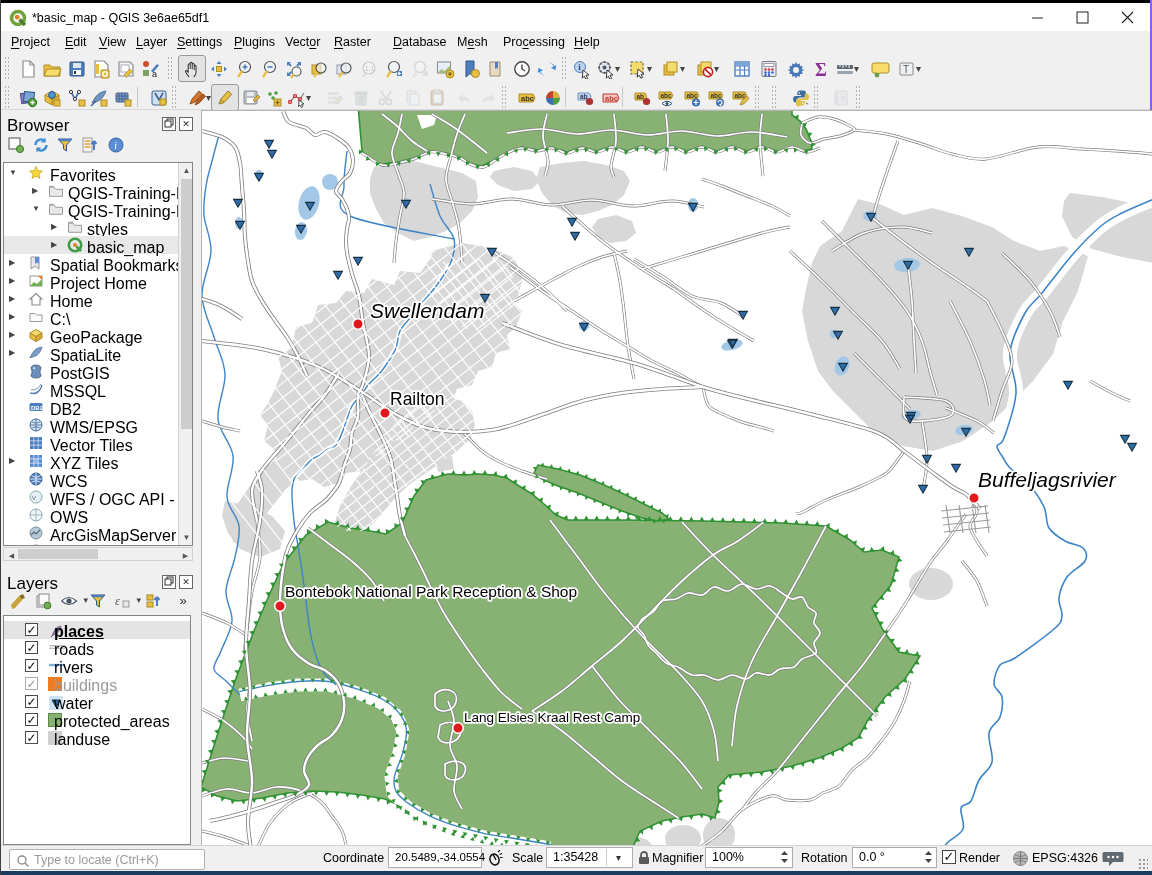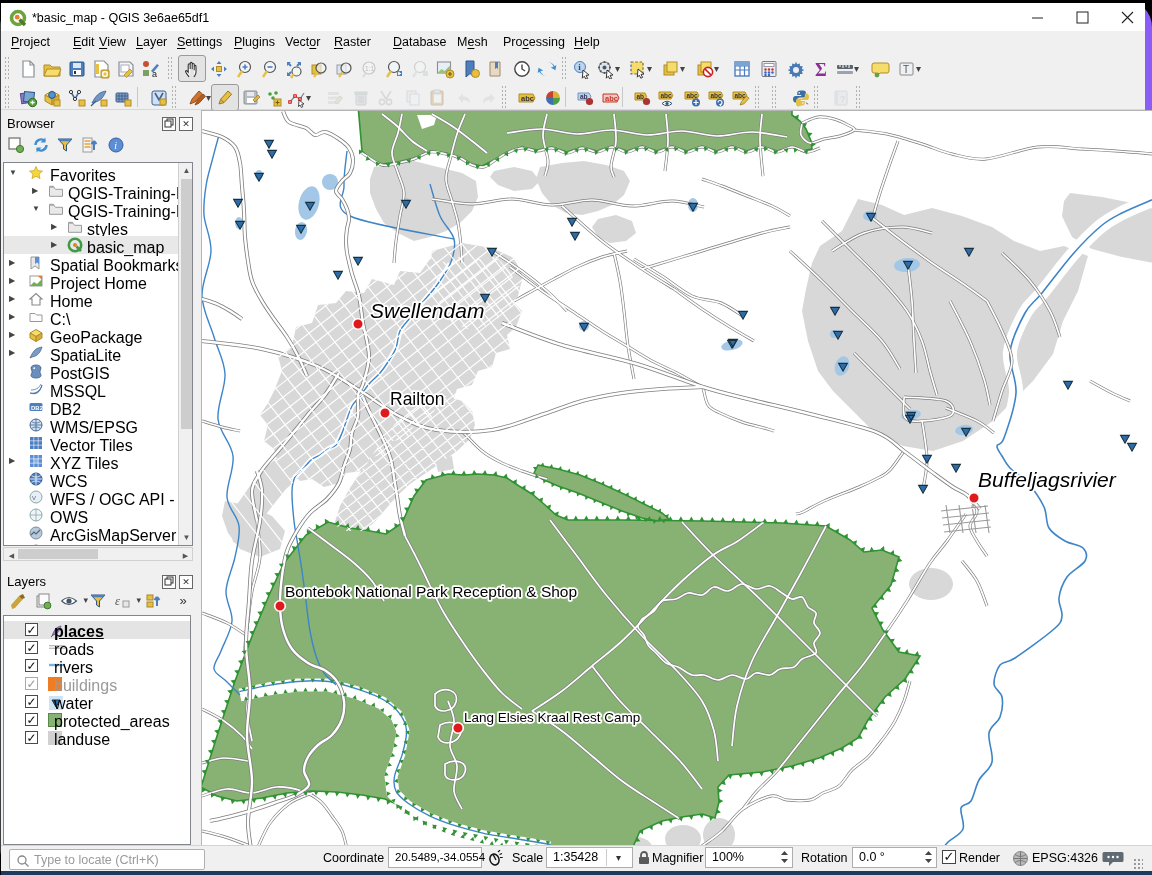--- a/index.html
+++ b/index.html
@@ -1,36 +1,36 @@
 <!DOCTYPE html>
 <html><head><meta charset="utf-8"><style>
 * { margin:0; padding:0; box-sizing:border-box; }
 html,body { width:1152px; height:875px; overflow:hidden;
   font-family:"Liberation Sans", sans-serif; background:#000; }
 #win { position:absolute; left:0; top:0; width:1152px; height:875px;
-  background:#f0f0f0; border-left:1px solid #3c4043; border-right:7px solid #8b5cf6;border-radius:27px; }
+  background:#f0f0f0; border-left:1px solid #3c4043; border-right:2px solid #8b5cf6; }
 #titlebar { position:absolute; left:0; top:0; width:100%; height:31px; background:#fff;
   border-top:3px solid #000; }
 #titlebar .ttl { position:absolute; left:31px; top:8px; font-size:12.5px; color:#000; }
 .winbtn { position:absolute; top:0; width:45px; height:29px; text-align:center; color:#222; }
 #qlogo { position:absolute; left:8px; top:6px; }
 #menubar { position:absolute; left:0; top:31px; width:100%; height:22px; background:#f0f0f0; }
 .menu { position:absolute; top:4px; font-size:12.5px; color:#000; }
 #tb1 { position:absolute; left:0; top:53px; width:100%; height:29px; background:#f0f0f0; }
 #tb2 { position:absolute; left:0; top:82px; width:100%; height:28px; background:#f0f0f0;
   border-bottom:1px solid #d8d8d8; }
 .tbtn { position:absolute; width:24px; height:24px; display:flex; align-items:center; justify-content:center; }
 .tbtn.boxed { width:28px; height:27px; background:#e3e3e3; border:1px solid #9a9a9a; border-radius:3px; }
 .drop { position:absolute; width:10px; font-size:10px; color:#444; line-height:24px; }
 .grip { position:absolute; width:5px;
   background-image:radial-gradient(circle, #b0b0b0 1px, transparent 1.1px);
   background-size:3px 4px; }
 .vsep { position:absolute; width:1px; background:#c8c8c8; }
 #lpanel { position:absolute; left:0; top:110px; width:200px; height:738px; background:#f0f0f0; }
-.ptitle { position:absolute; left:6px; font-size:13px; color:#000; }
+.ptitle { position:absolute; left:6px; font-size:17px; color:#000; }
 .pbtns { position:absolute; right:8px; display:flex; gap:3px; }
 .pwbtn { width:14px; height:14px; border:1px solid #666; background:#fdfdfd; font-size:9px;
   line-height:12px; text-align:center; color:#333; }
 .pbtn { position:absolute; top:0; width:20px; height:20px; }
 .minidrop { position:absolute; right:-8px; top:3px; font-size:9px; color:#444; }
 #btree { position:absolute; left:2px; top:52px; width:190px; height:384px; background:#fff;
   border:1px solid #82868b; overflow:hidden; }
 #btreeinner { position:absolute; left:0; top:1px; width:100%; }
 .trow { position:absolute; left:0; width:100%; }
 .trsel { position:absolute; left:0; top:0; width:100%; height:100%; background:#e8e8e8; }
@@ -86,21 +86,21 @@
         </svg></span>
     <span class="winbtn" style="left:1059px"><svg width="45" height="29">
           <rect x="17" y="9" width="11" height="11" fill="none" stroke="#222" stroke-width="1"></rect>
         </svg></span>
     <span class="winbtn" style="left:1104px"><svg width="45" height="29">
           <path d="M17 9 l11 11 M28 9 l-11 11" stroke="#222" stroke-width="1.1"></path>
         </svg></span>
   </div>
   <div id="menubar">
     <span class="menu" style="left:10px"><u>P</u>roject</span>
-    <span class="menu" style="left:72px"><u>E</u>dit</span>
+    <span class="menu" style="left:64px"><u>E</u>dit</span>
     <span class="menu" style="left:98px"><u>V</u>iew</span>
     <span class="menu" style="left:135px"><u>L</u>ayer</span>
     <span class="menu" style="left:176px"><u>S</u>ettings</span>
     <span class="menu" style="left:233px"><u>P</u>lugins</span>
     <span class="menu" style="left:284px">Vect<u>o</u>r</span>
     <span class="menu" style="left:333px"><u>R</u>aster</span>
     <span class="menu" style="left:392px"><u>D</u>atabase</span>
     <span class="menu" style="left:456px">M<u>e</u>sh</span>
     <span class="menu" style="left:502px">Pro<u>c</u>essing</span>
     <span class="menu" style="left:573px"><u>H</u>elp</span>

